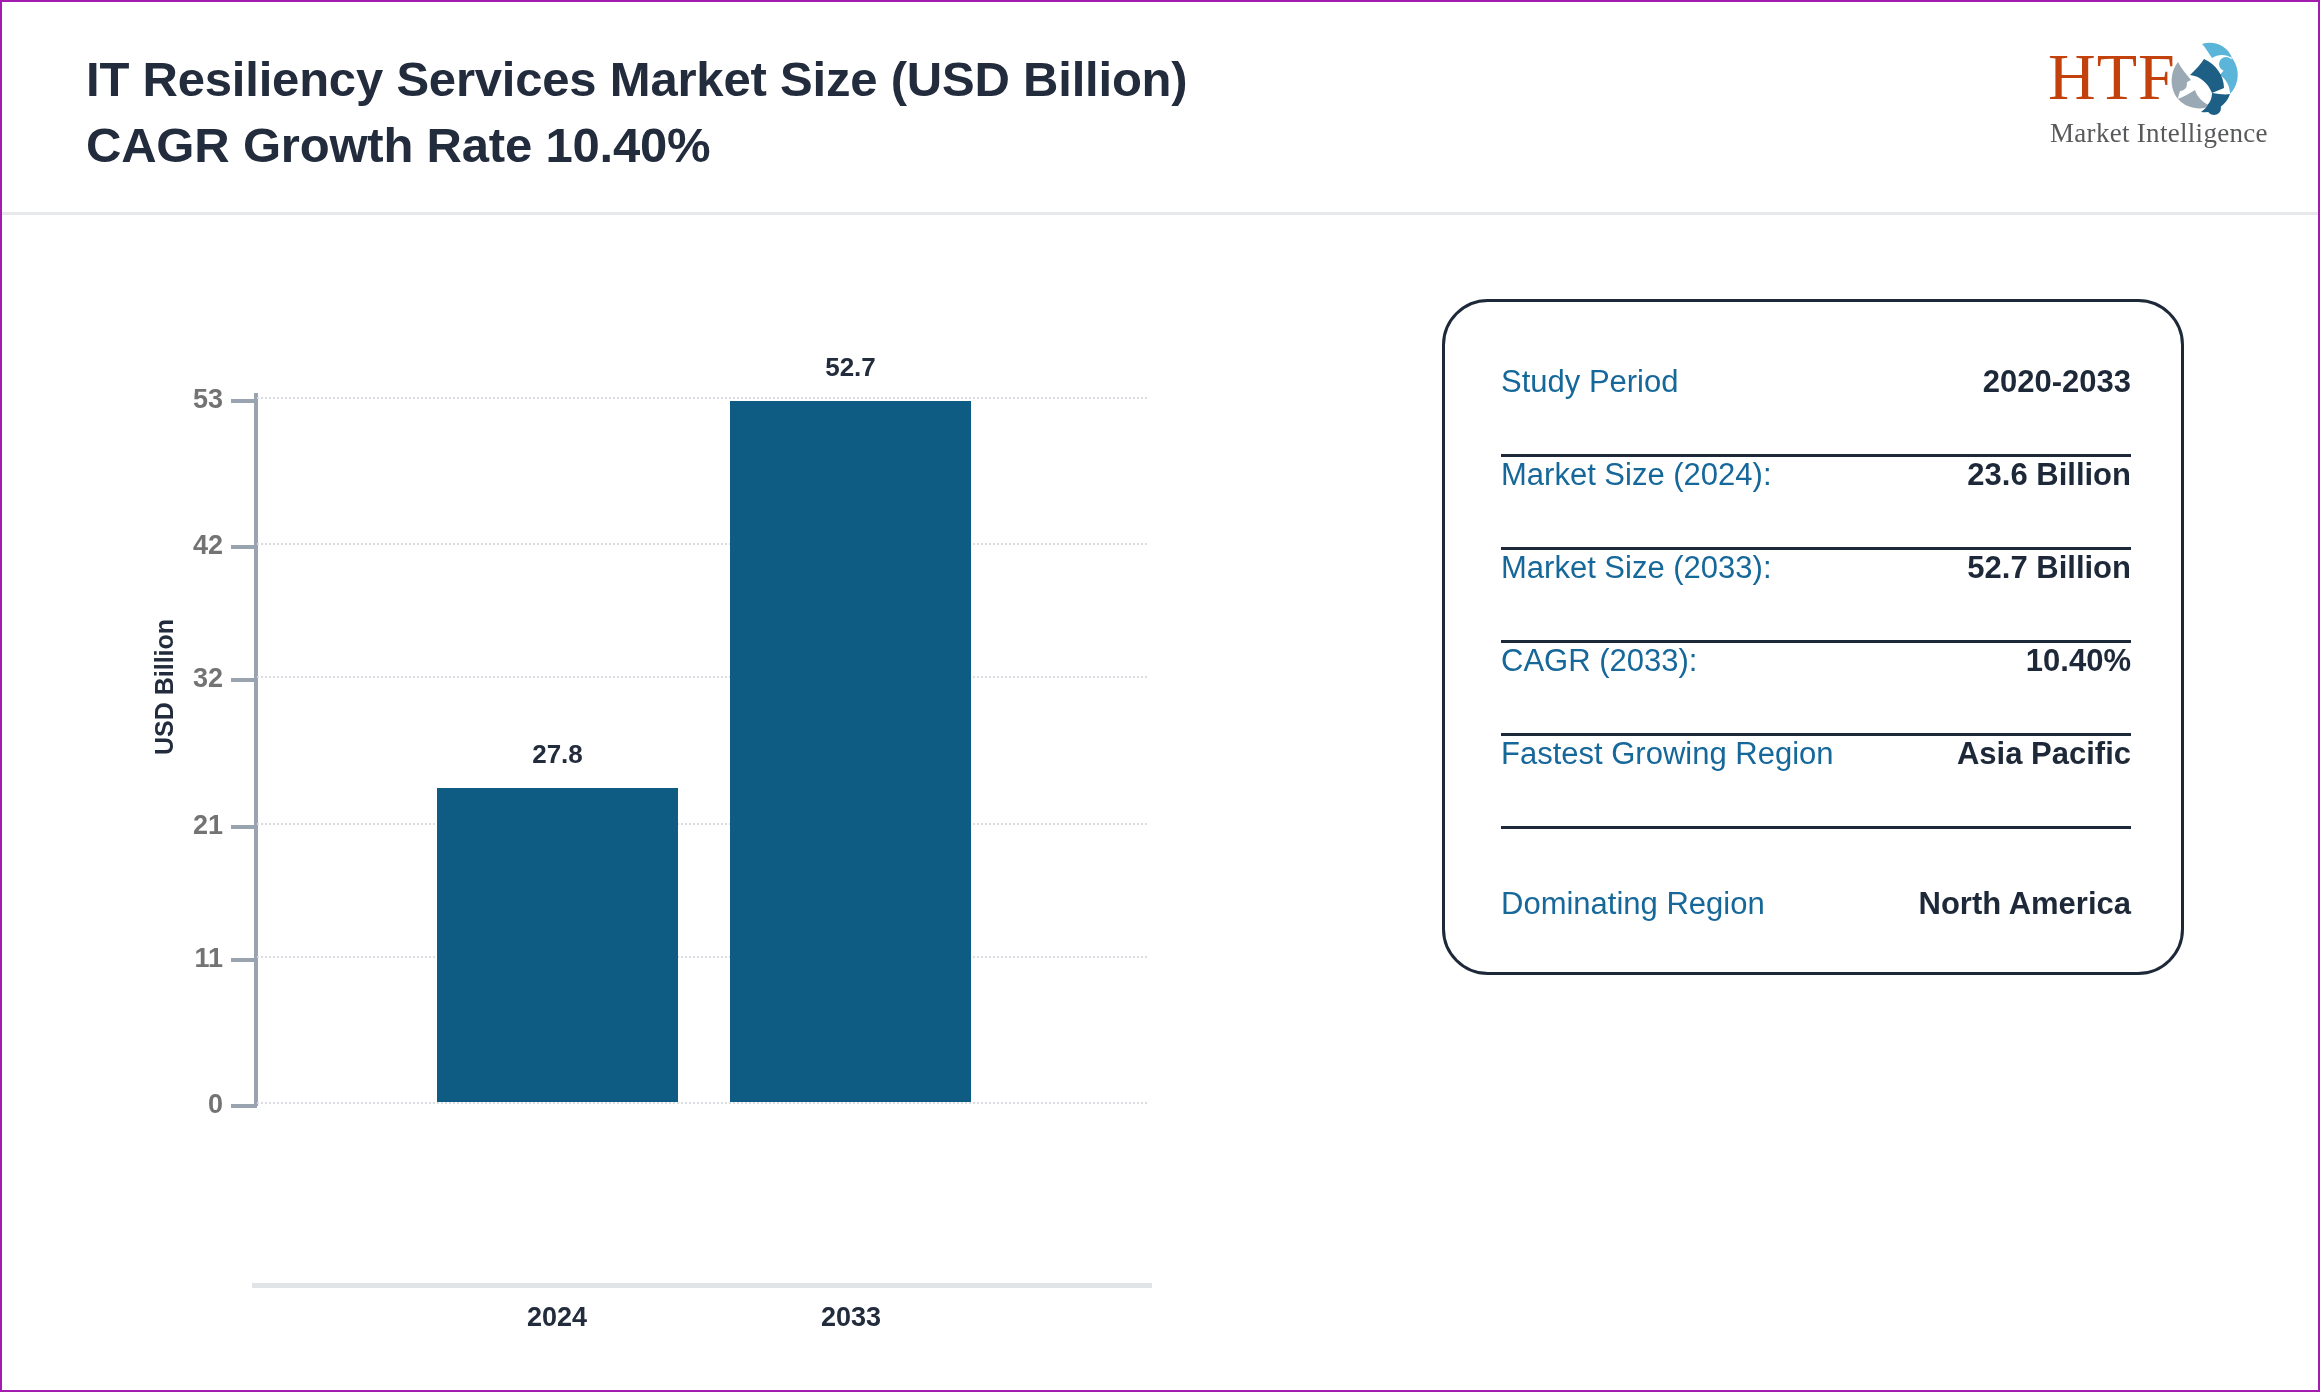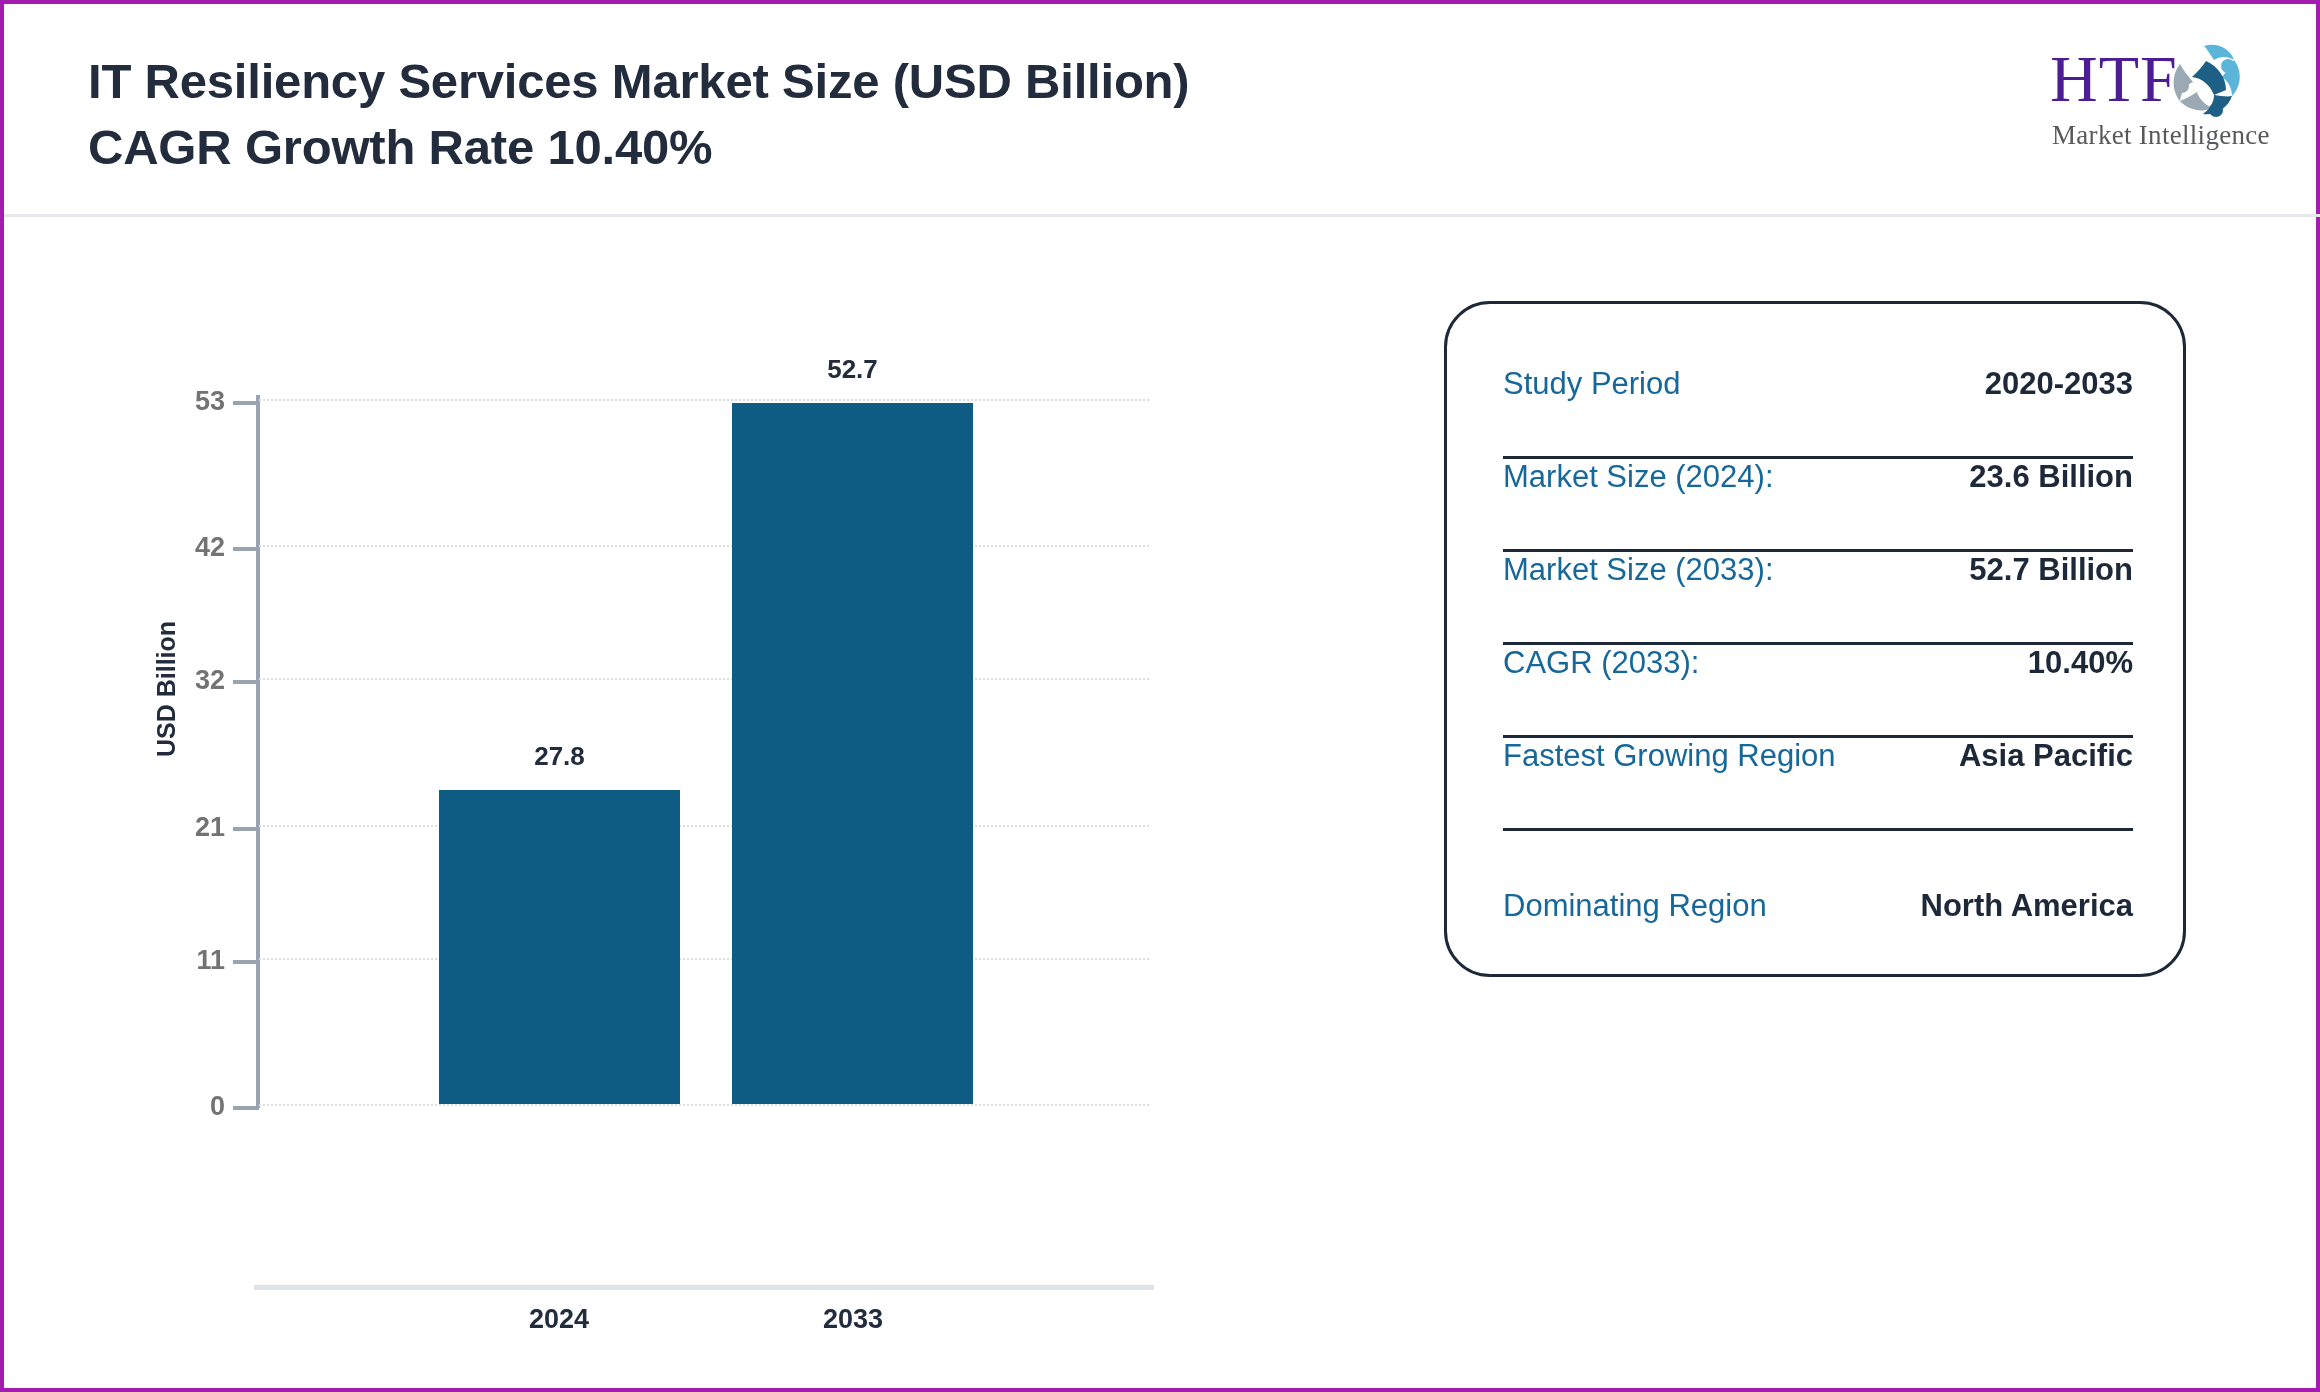--- a/index.html
+++ b/index.html
@@ -12,21 +12,21 @@
     height: 1392px;
     font-family: "Liberation Sans", sans-serif;
     overflow: hidden;
   }
 
   .page {
     position: relative;
     width: 2320px;
     height: 1392px;
     box-sizing: border-box;
-    border: 4px solid #a21caf;
+    border: 2px solid #a21caf;
     background: #ffffff;
   }
 
   
   .header {
     position: absolute;
     left: 0;
     top: 0;
     width: 2316px;
     height: 213px;
@@ -63,21 +63,21 @@
     height: 82px;
     width: 200px;
   }
   .logo-htf {
     position: absolute;
     left: 0;
     top: 6px;
     font-family: "Liberation Serif", serif;
     font-size: 66px;
     line-height: 66px;
-    color: #4c1d95;
+    color: #c2410c;
     letter-spacing: 1px;
   }
   .logo-mark {
     position: absolute;
     left: 108px;
     top: 0px;
     width: 88px;
     height: 82px;
   }
   .logo-sub {

